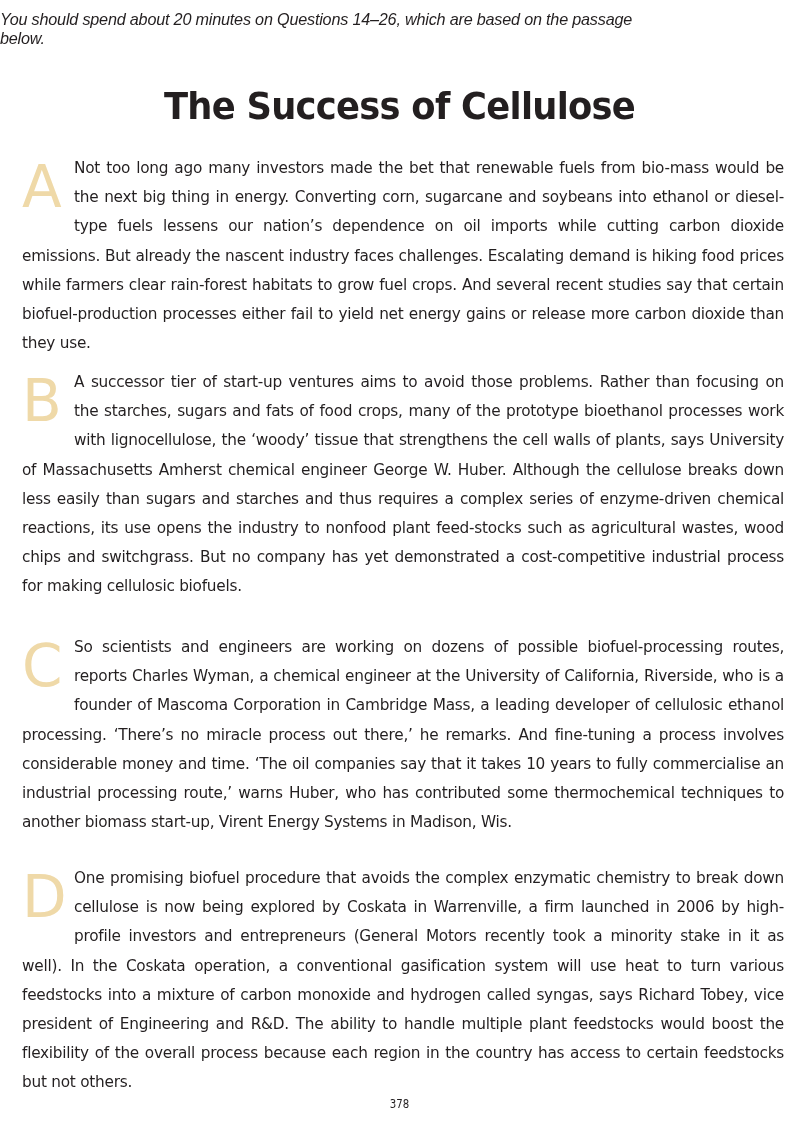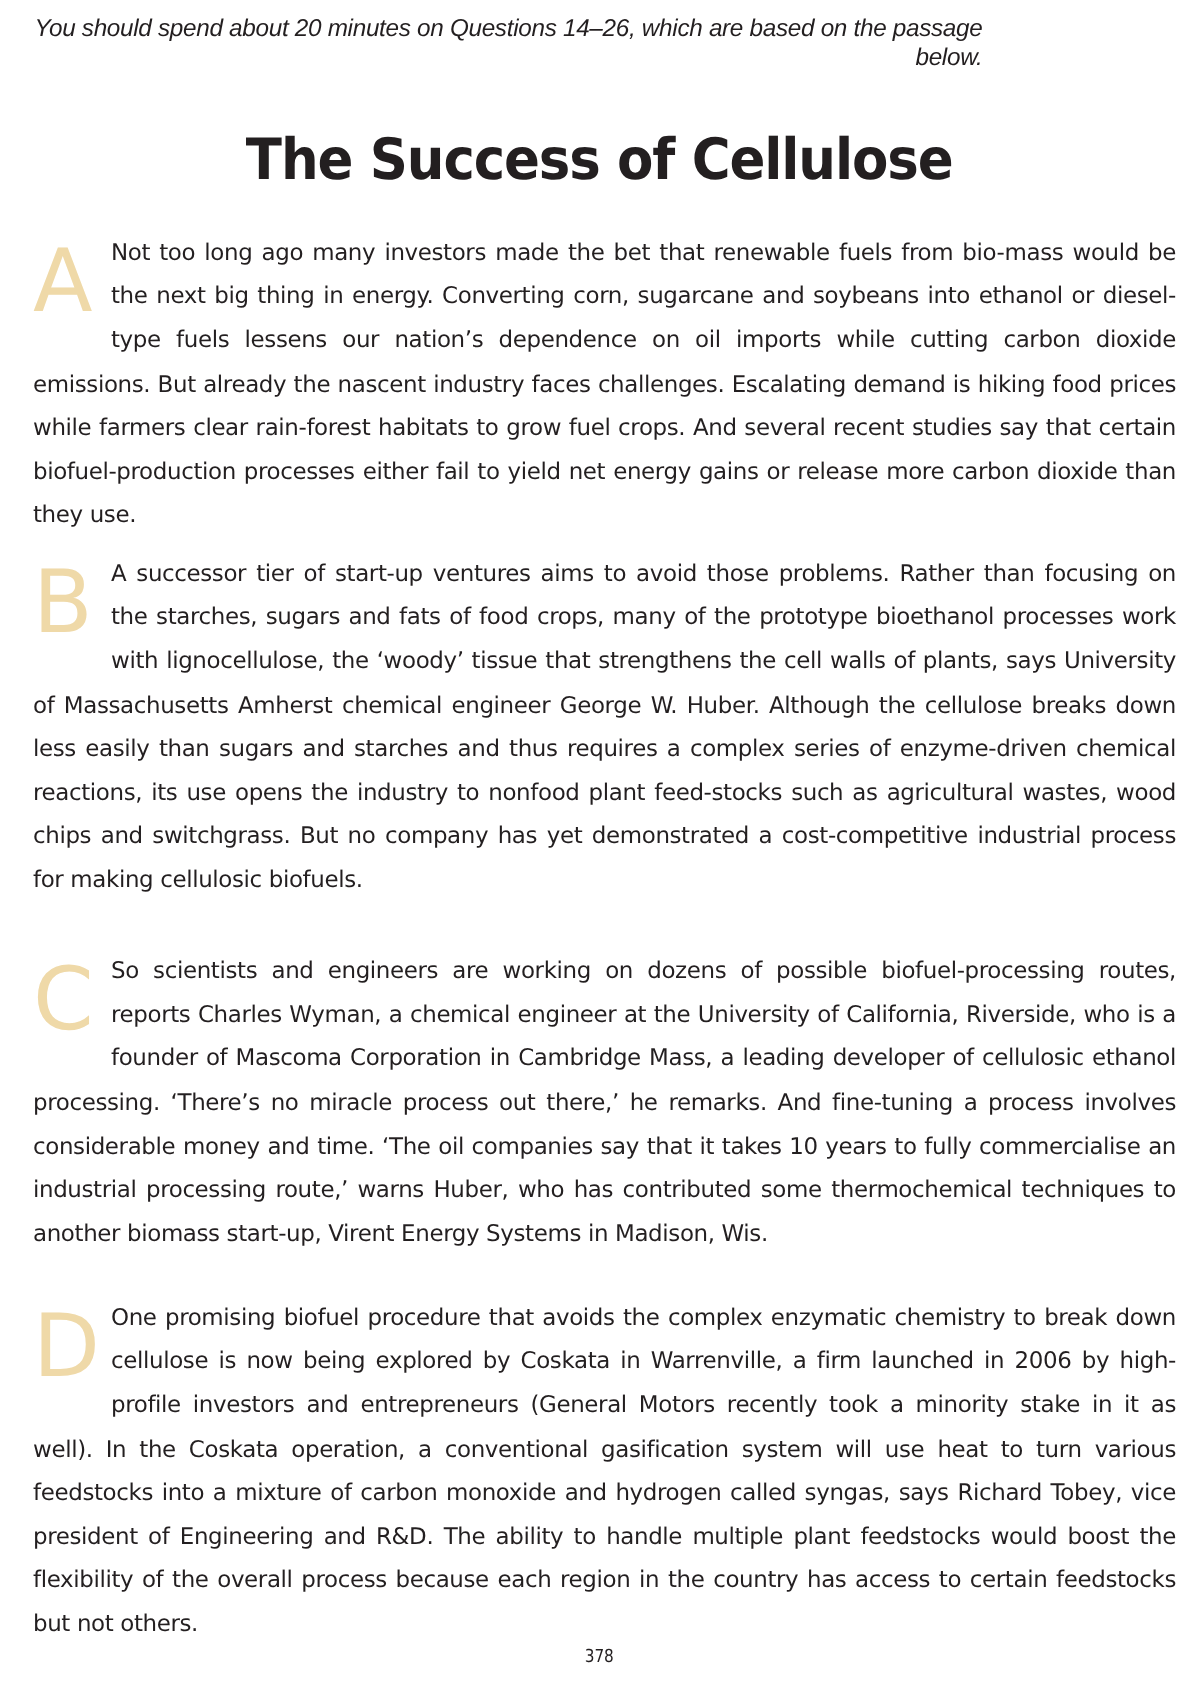--- a/index.html
+++ b/index.html
@@ -1,18 +1,18 @@
 <!DOCTYPE html>
 <html><head>
 <meta charset="utf-8">
 <style>
   html, body { margin: 0; padding: 0; background: #ffffff; }
   body { width: 799px; height: 1132px; position: relative; overflow: hidden; color: #231f20; }
   .instruction {
-    position: absolute; top: 10px; left: 0; width: 655px; text-align: right;
+    position: absolute; top: 10px; left: 0; width: 655px; text-align: left;
     font-family: "Liberation Sans", sans-serif; font-style: italic; font-size: 16.2px;
     letter-spacing: -0.2px; color: #231f20;
   }
   .title {
     position: absolute; top: 84px; left: 0; width: 799px; text-align: center;
     font-family: "DejaVu Sans", sans-serif; font-weight: bold; font-size: 38px;
     letter-spacing: -0.8px; color: #231f20; transform: scaleX(0.93); transform-origin: center;
   }
   .para {
     position: absolute; left: 22px; width: 762px;

